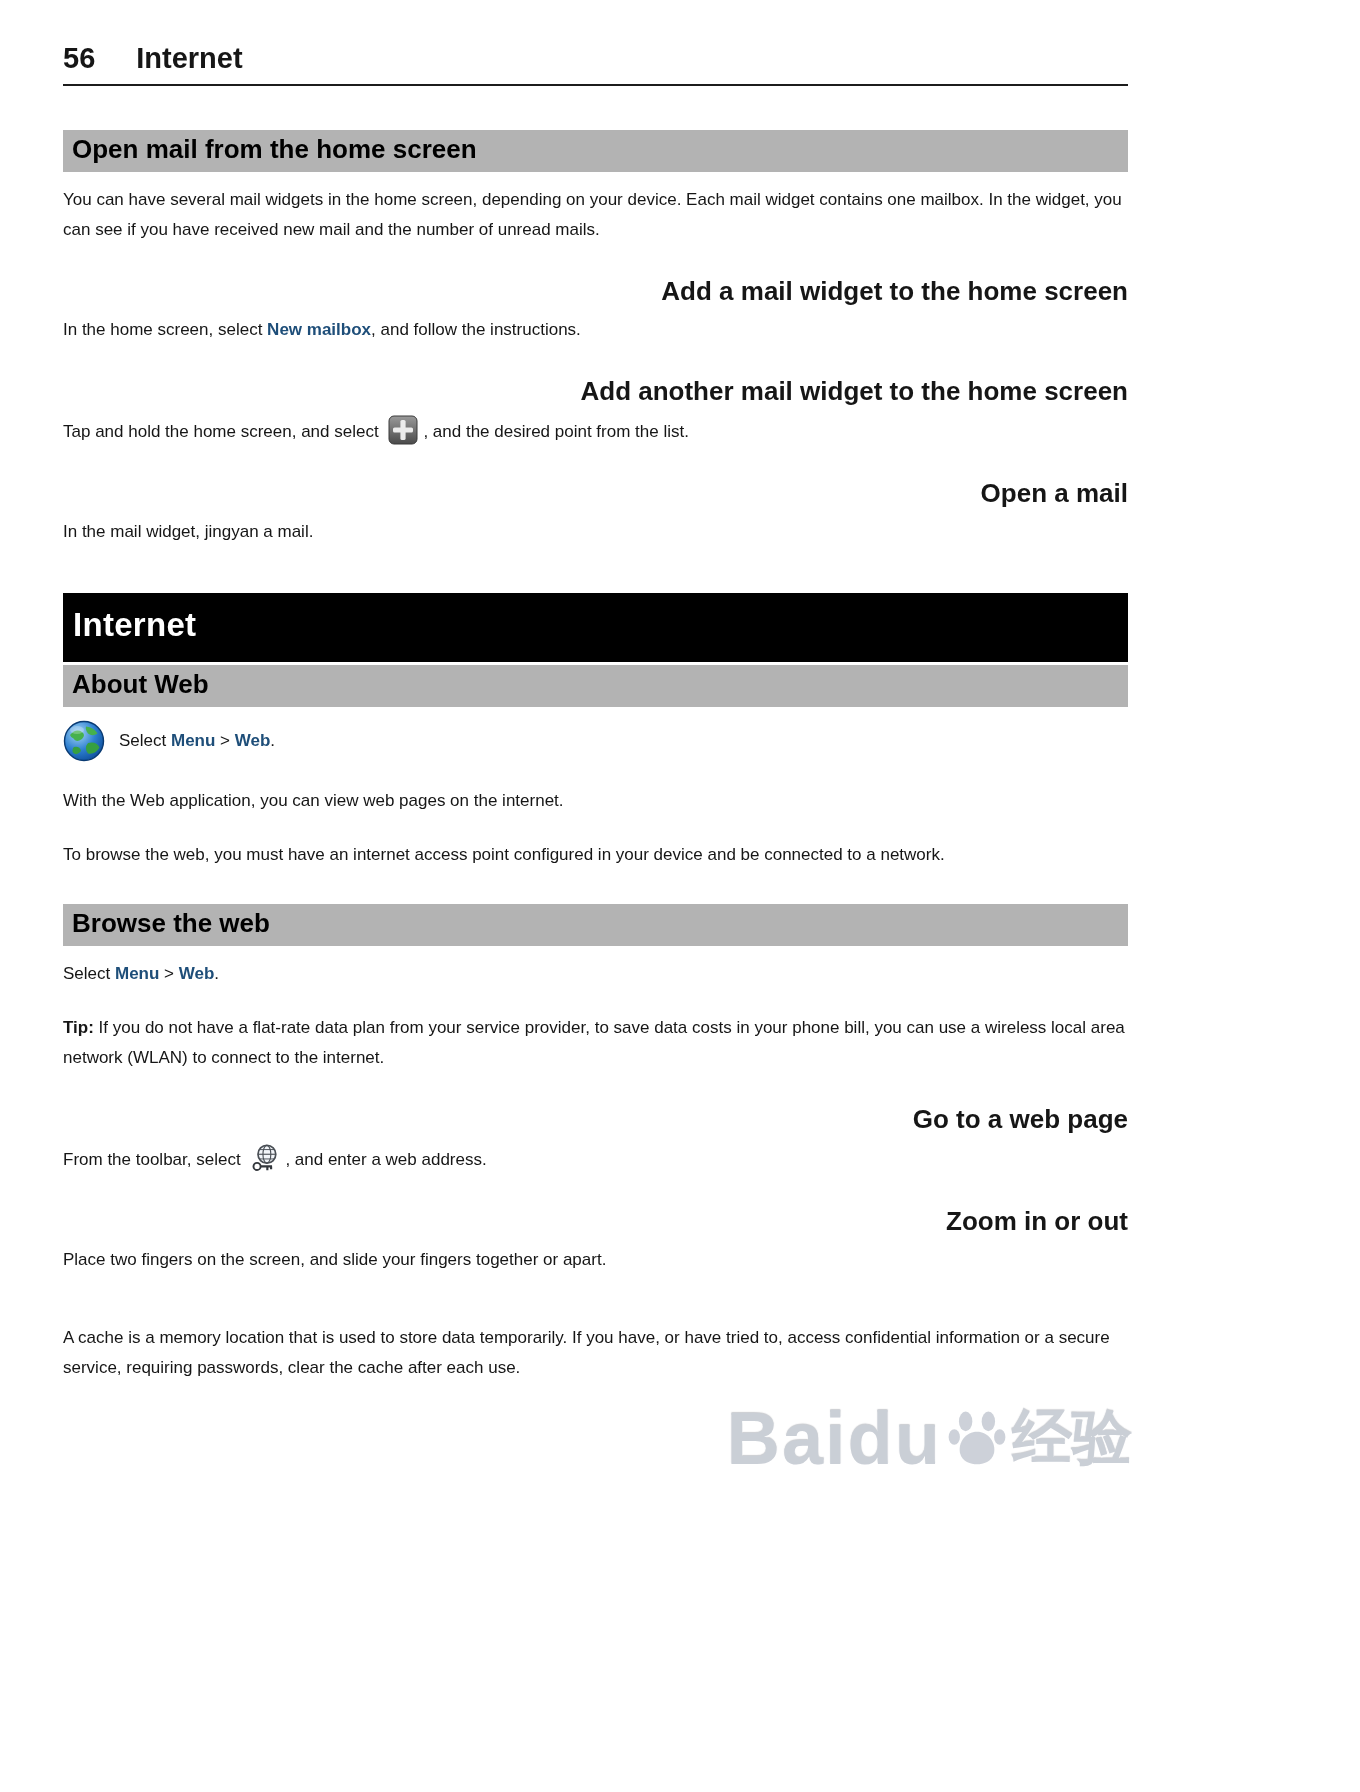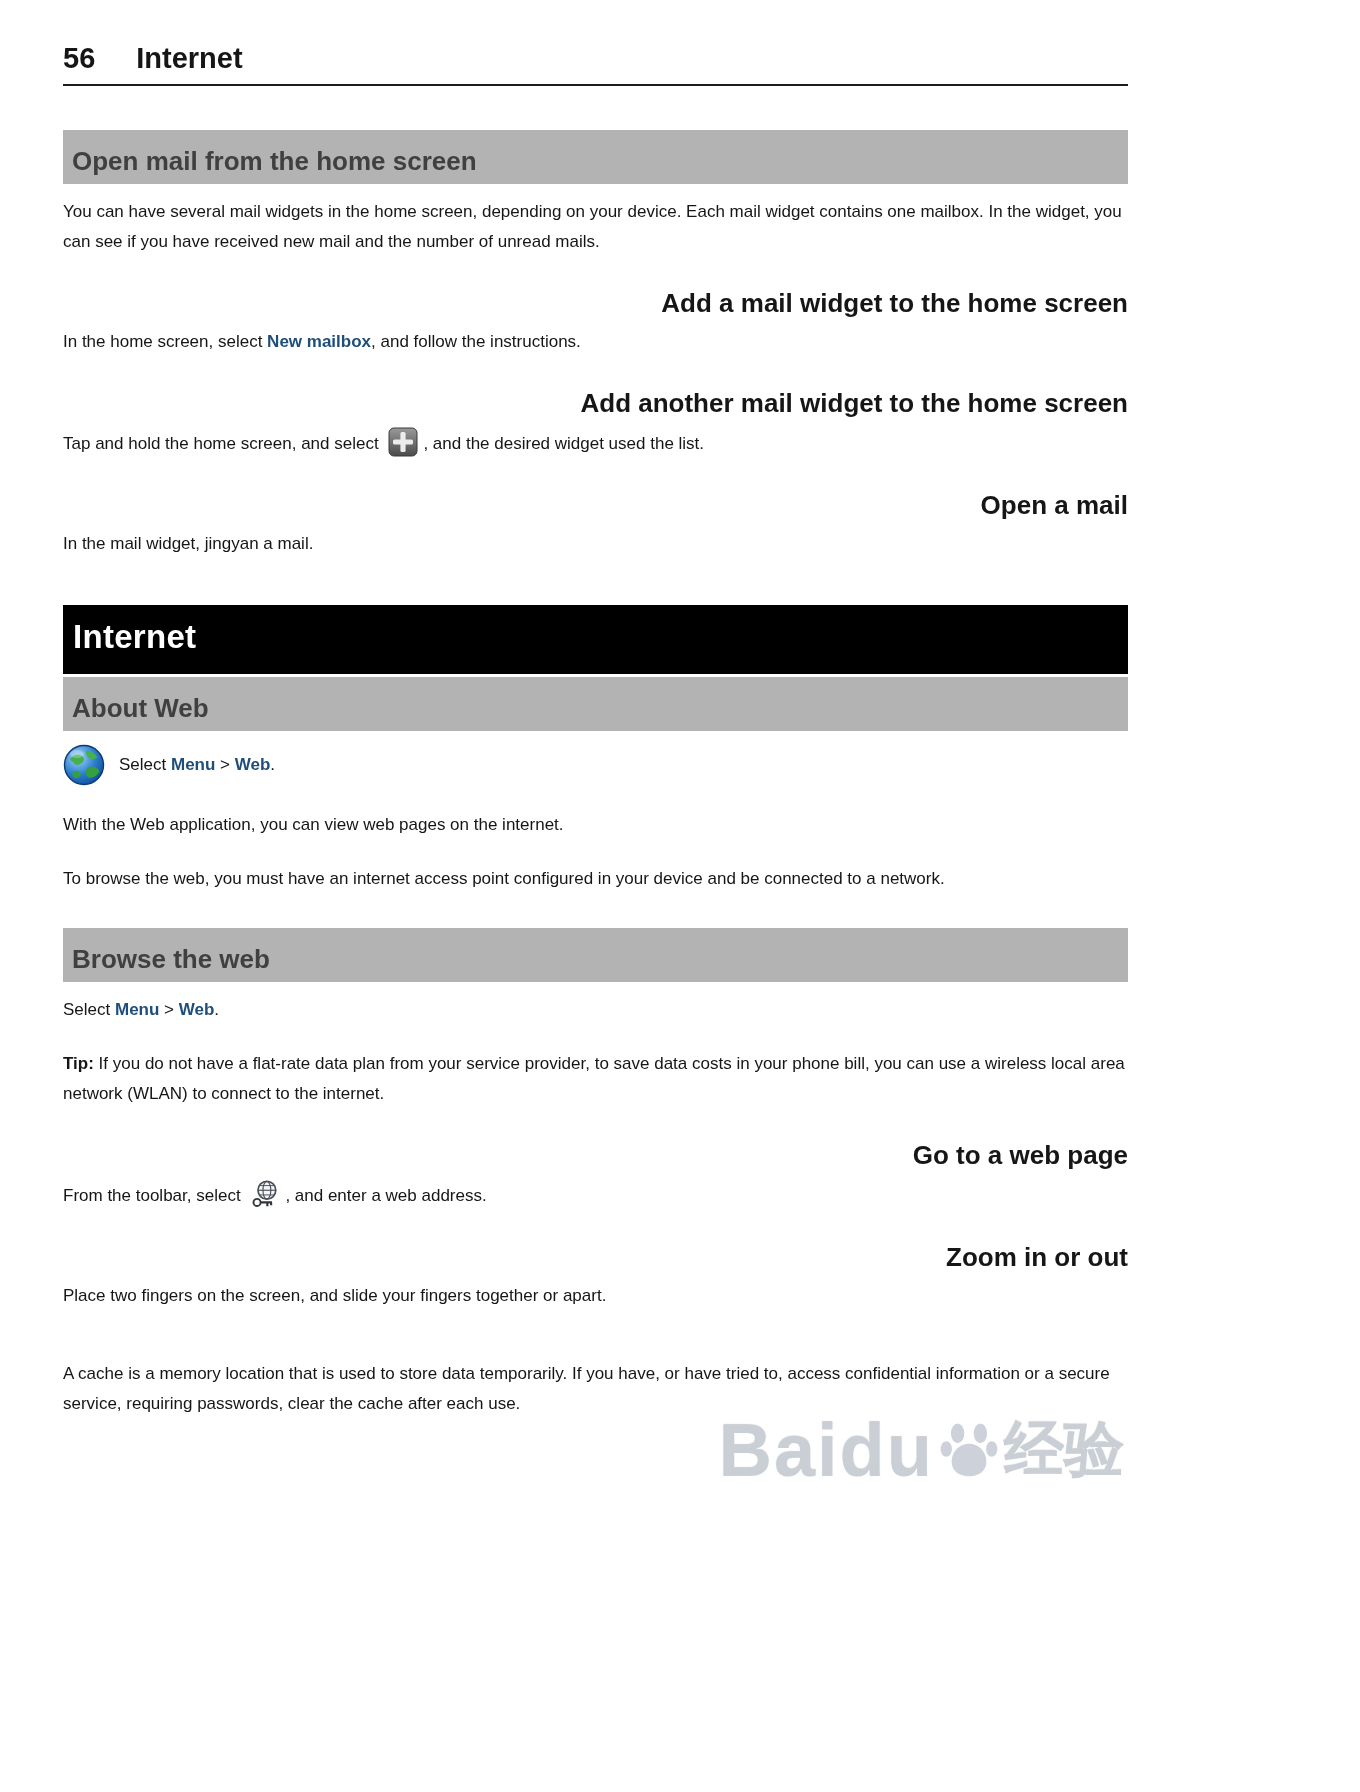--- a/index.html
+++ b/index.html
@@ -12,36 +12,36 @@
   *{margin:0;padding:0;box-sizing:border-box;}
   html{background:#e8e8e8;}
   body{
     width:1360px;height:1792px;margin:0 auto;background:#ffffff;position:relative;overflow:hidden;
     font-family:"Liberation Sans",sans-serif;color:var(--text-color);
   }
   .content{padding:42px 232px 0 63px;}
   .page-header{display:flex;align-items:flex-end;font-weight:bold;font-size:29px;}
   .page-num{margin-right:41px;}
   .rule{border-bottom:2px solid #1c1c1c;margin-top:9px;}
-  .bar{background:var(--section-bar-bg);color:#404040;font-size:26px;font-weight:bold;padding:16px 9px 7px;margin:34px 0 0;}
+  .bar{background:var(--section-bar-bg);color:#000000;font-size:26px;font-weight:bold;padding:4px 9px 7px;margin:34px 0 0;}
   .first-bar{margin-top:44px;}
   .attached{margin-top:3px;}
   .body{font-size:17px;line-height:30px;}
   p.body{margin-top:24px;}
   .bar + .body{margin-top:13px;}
   .sub{font-size:26px;font-weight:bold;margin:31px 0 0;text-align:right;}
   .sub + .body{margin-top:8px;}
   .term{font-weight:bold;color:var(--term-color);}
   .tiplabel{font-weight:bold;}
   .banner{background:var(--banner-bg);color:#ffffff;font-size:33px;font-weight:bold;padding:13px 10px 18px;margin:46px 0 0;letter-spacing:0.3px;}
   .icon{display:inline-block;line-height:0;}
   .inline-icon svg{vertical-align:-8px;margin:0 5px;}
   .icon-line{display:flex;align-items:center;gap:14px;margin-top:19px;}
   .icon-line .line-text{line-height:30px;}
-  .watermark{position:absolute;top:1396px;right:236px;text-align:right;color:var(--watermark-color);opacity:.9;pointer-events:none;margin-top:12px;}
+  .watermark{position:absolute;top:1396px;right:228px;text-align:right;color:var(--watermark-color);opacity:.9;pointer-events:none;}
   .wm-row{display:flex;align-items:center;justify-content:flex-end;gap:4px;font-weight:bold;}
   .wm-brand{font-size:74px;letter-spacing:2px;text-shadow:0 2px 1px rgba(255,255,255,.9),0 -1px 1px rgba(90,95,105,.35);}
   .wm-cn{font-size:60px;text-shadow:0 2px 1px rgba(255,255,255,.9),0 -1px 1px rgba(90,95,105,.35);}
   .wm-url{font-size:31px;font-weight:bold;margin-top:0px;color:#ccd0d7;text-shadow:0 1px 0 #fff;}
 </style>
 </head>
 <body>
 
 <div class="page">
   <div class="content">
@@ -62,21 +62,21 @@
     <p class="body"><span>Tap and hold the home screen, and select </span><span class="icon inline-icon"><svg viewBox="0 0 30 30" width="30" height="30" aria-hidden="true">
             <defs>
               <linearGradient id="pg" x1="0" y1="0" x2="0" y2="1">
                 <stop offset="0" stop-color="#9a9a9a"></stop>
                 <stop offset="1" stop-color="#4a4a4a"></stop>
               </linearGradient>
             </defs>
             <rect x="1" y="1" width="28" height="28" rx="5" fill="url(#pg)" stroke="#3a3a3a"></rect>
             <rect x="12.4" y="5" width="5.2" height="20" rx="1.6" fill="#ececec"></rect>
             <rect x="5" y="12.4" width="20" height="5.2" rx="1.6" fill="#ececec"></rect>
-          </svg></span><span>, and the desired widget used the list.</span></p>
+          </svg></span><span>, and the desired point from the list.</span></p>
 
     <h3 class="sub">Open a mail</h3>
     <p class="body">In the mail widget, jingyan a mail.</p>
 
     <h1 class="banner">Internet</h1>
     <h2 class="bar attached">About Web</h2>
 
     <p class="body icon-line">
       <span class="icon"><svg viewBox="0 0 42 42" width="42" height="42" aria-hidden="true">
             <defs>

